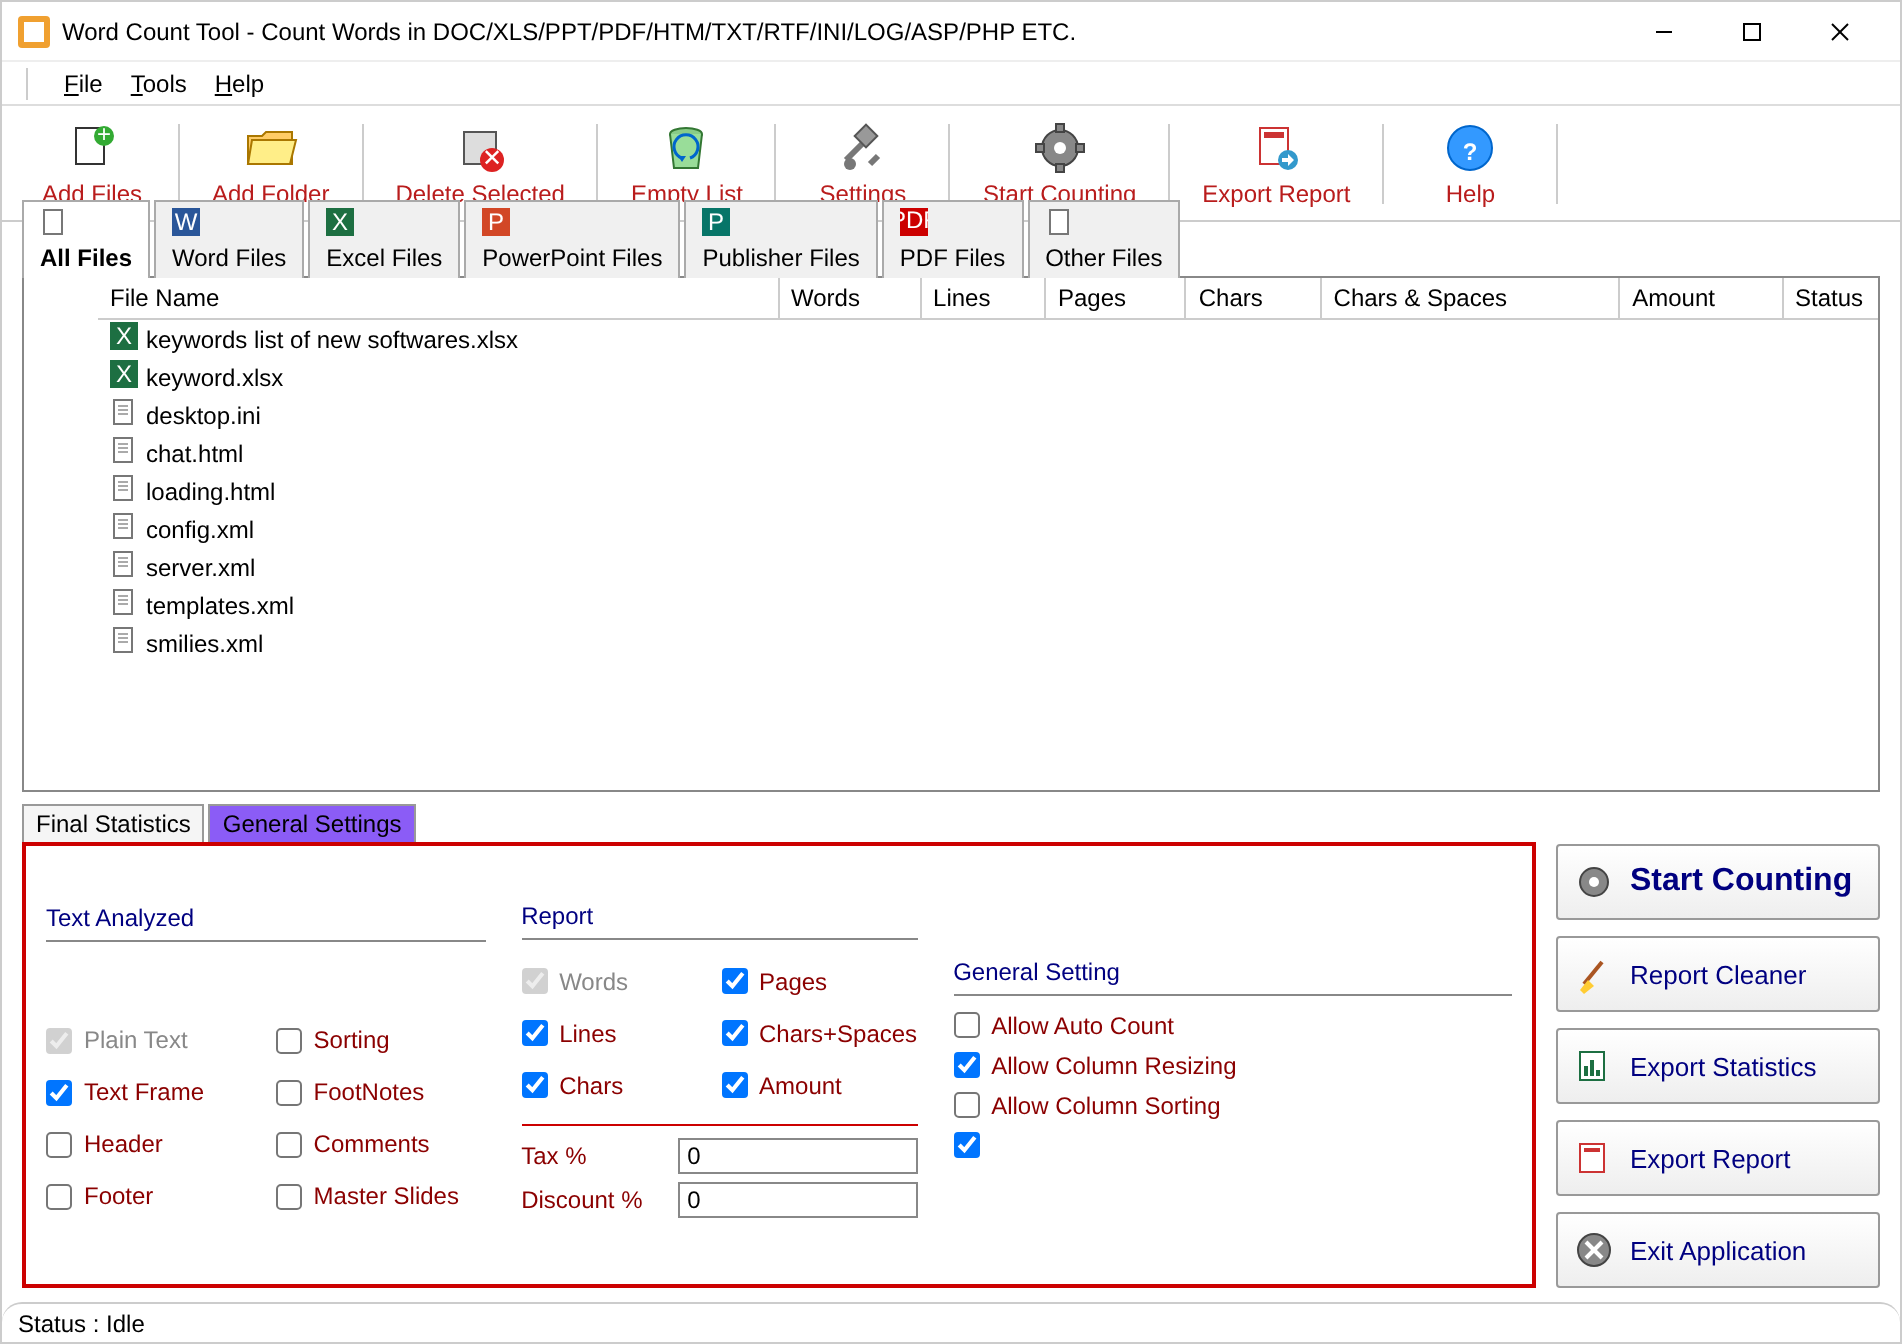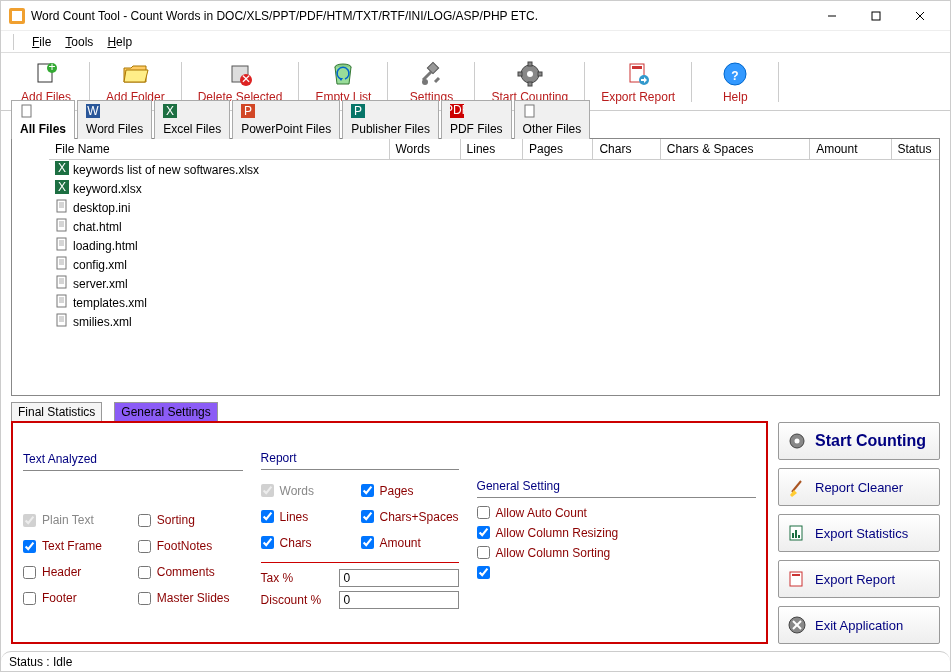--- a/index.html
+++ b/index.html
@@ -34,21 +34,21 @@
 
 .tablewrap { margin: 0 10px 6px 10px; border: 1px solid #888; height: 258px; overflow: auto; position:relative; z-index:1; }
 table.grid { width: 100%; border-collapse: collapse; margin-left: 37px; }
 table.grid th { text-align: left; padding: 3px 6px; border-right: 1px solid #ccc; border-bottom: 1px solid #ccc; background: #fff; font-weight: normal; }
 table.grid td { padding: 1px 6px; }
 .filecell { display: flex; align-items: center; gap: 4px; }
 .filecell .ficon { width: 14px; height: 14px; }
 
 
 .bottomtabs { display: flex; padding: 0 10px; }
-.btab { padding: 2px 6px; border: 1px solid #999; background: #f5f5f5; margin-right: 12px; cursor: pointer; border-bottom:none; }
+.btab { padding: 2px 6px; border: 1px solid #999; background: #f5f5f5; margin-right: 2px; cursor: pointer; border-bottom:none; }
 .btab.active { background: #8b5cf6; }
 
 
 .settingsrow { display: flex; margin: 0 10px 6px 10px; gap: 10px; }
 .settingsbox { border: 2px solid #c00; flex: 1; padding: 6px; display: flex; gap: 10px; align-items: center; }
 .group { border: 0; padding: 4px; flex: 1; position: relative; }
 .group .gtitle { color: #000080; font-size: 12px; position: relative; top: -2px; }
 .group .ghr { border: none; border-top: 1px solid #888; margin: 2px 0 8px 0; }
 .chk { display: flex; align-items: center; gap: 6px; margin: 6px 0; color: #8B0000; font-size: 12px; }
 .chk input { width: 13px; height: 13px; }

